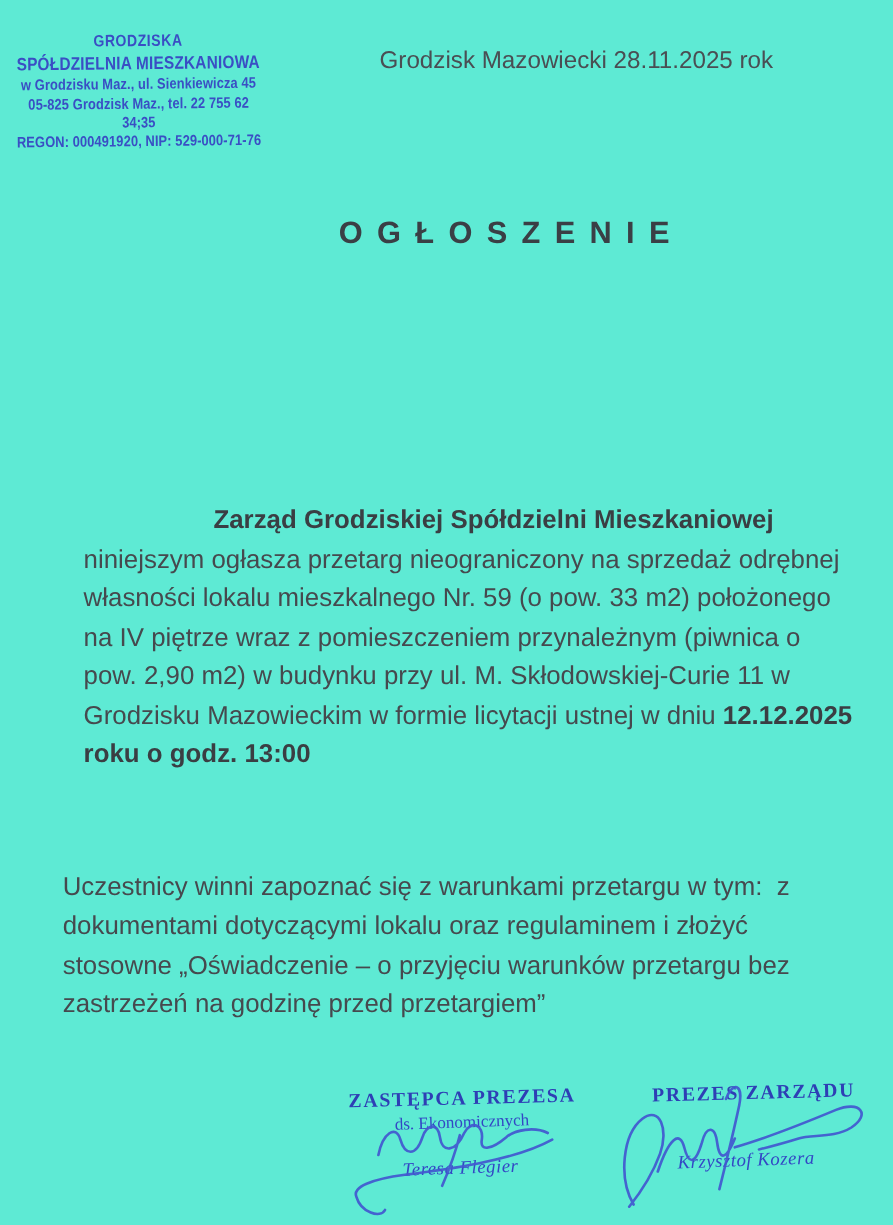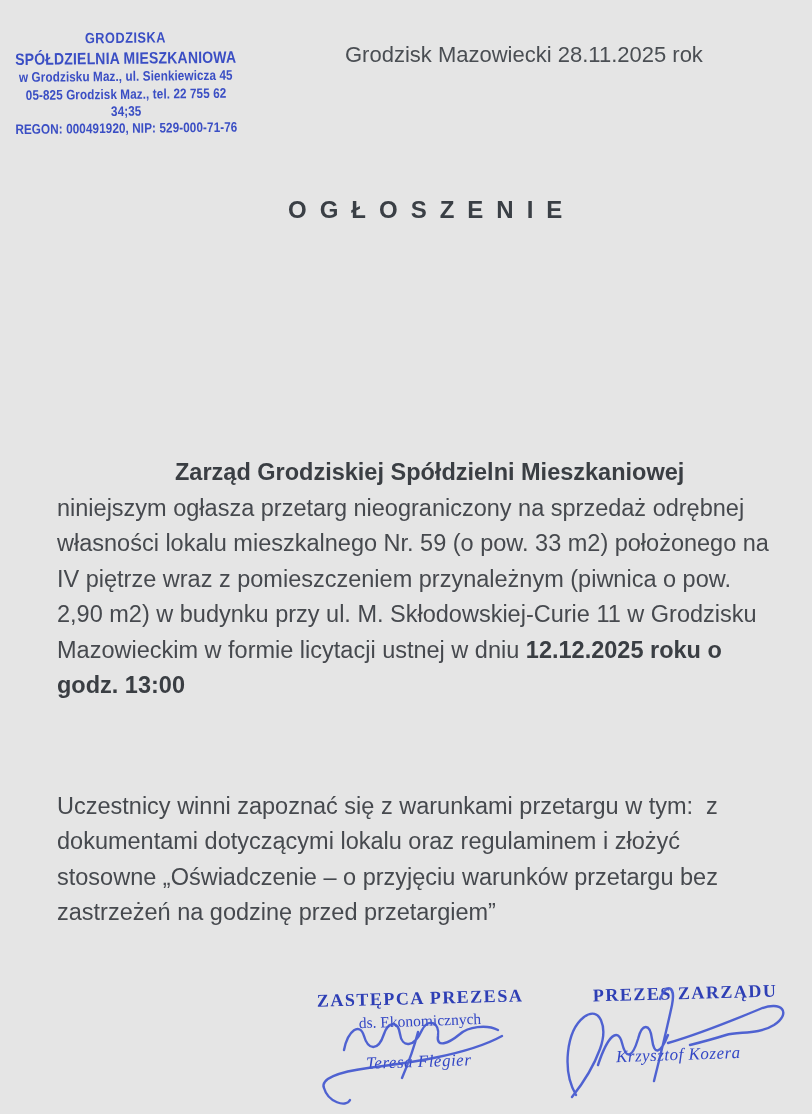--- a/index.html
+++ b/index.html
@@ -1,19 +1,19 @@
 <!DOCTYPE html>
 <html lang="pl"><head>
 <meta charset="utf-8">
 <style>
   html,body{margin:0;padding:0;background:#ffffff;}
   .page{
     position:relative;
     width:812px;height:1114px;
-    background:#e5e5e5;
+    background:#5eead4;
     font-family:"Liberation Sans", sans-serif;
     overflow:hidden;
   }
 
   
   .stamp-top{
     position:absolute;left:14px;top:30px;width:262px;
     transform:rotate(-0.6deg) scaleX(0.85);
     transform-origin:top left;
     color:#3a4ec4;text-align:center;line-height:1.25;
@@ -24,33 +24,33 @@
   .stamp-top .s3,.stamp-top .s4,.stamp-top .s5{font-size:13.8px;font-weight:600;}
 
   
   .date-line{
     position:absolute;left:345px;top:42px;
     font-size:22px;color:#4a4e53;
   }
 
   
   .doc-title{
-    position:absolute;left:288px;top:196px;
-    font-size:24px;font-weight:bold;letter-spacing:13px;
+    position:absolute;left:308px;top:196px;
+    font-size:28px;font-weight:bold;letter-spacing:13px;
     color:#3a3f45;
   }
 
   
   .doc-body{
     position:absolute;left:57px;top:384px;width:720px;
     font-size:23.5px;line-height:35.5px;color:#46494e;
     white-space:pre-wrap;
   }
   .doc-paragraph{margin:0 0 14px 0;}
-  .p-first{text-indent:118px;}
+  .p-first{text-indent:118px;margin-left:19px;}
   .b{font-weight:bold;color:#3a3e43;}
 
   
   .sig{position:absolute;color:#2e3fb5;}
   .sig-left{left:290px;top:988px;width:260px;height:126px;}
   .sig-right{left:560px;top:983px;width:250px;height:131px;}
 
   .sig-title{
     font-family:"Liberation Serif", serif;
     font-weight:bold;font-size:18px;letter-spacing:1.5px;

